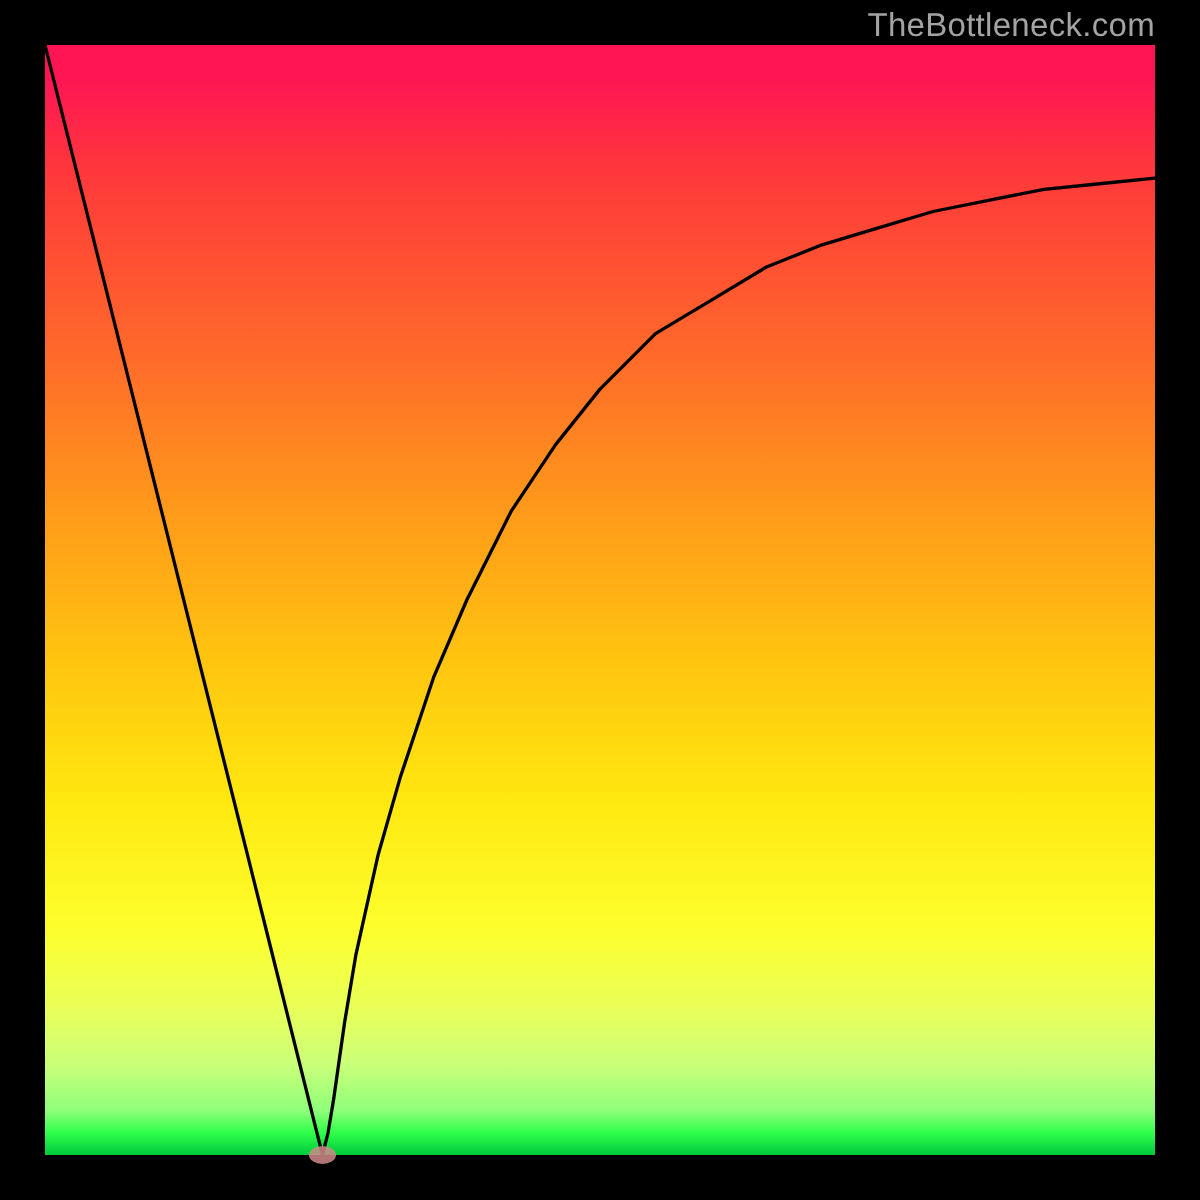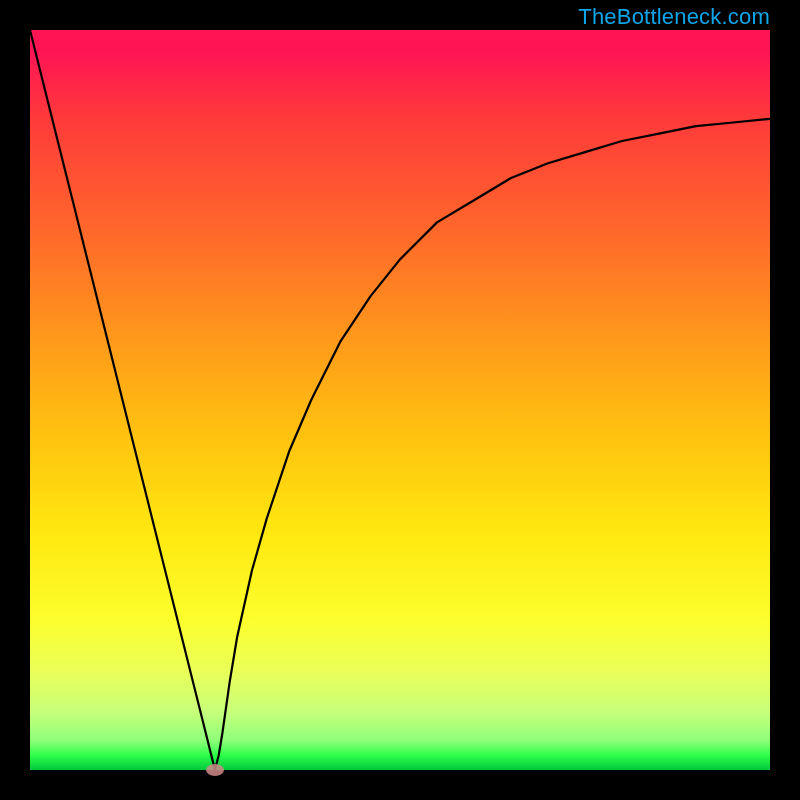--- a/index.html
+++ b/index.html
@@ -36,21 +36,21 @@
       #c8ff7a 92%,
       #8fff7a 96%,
       #2fff4a 98%,
       #00c83c 100%
     );
   }
   .watermark {
     position: absolute;
     top: 4px;
     right: 30px;
-    color: #0ea5e9;
+    color: #a3a3a3;
     font-size: 22px;
     font-weight: 500;
     letter-spacing: 0.2px;
   }
   .curve-svg {
     position: absolute;
     left: 0;
     top: 0;
     width: 740px;
     height: 740px;

